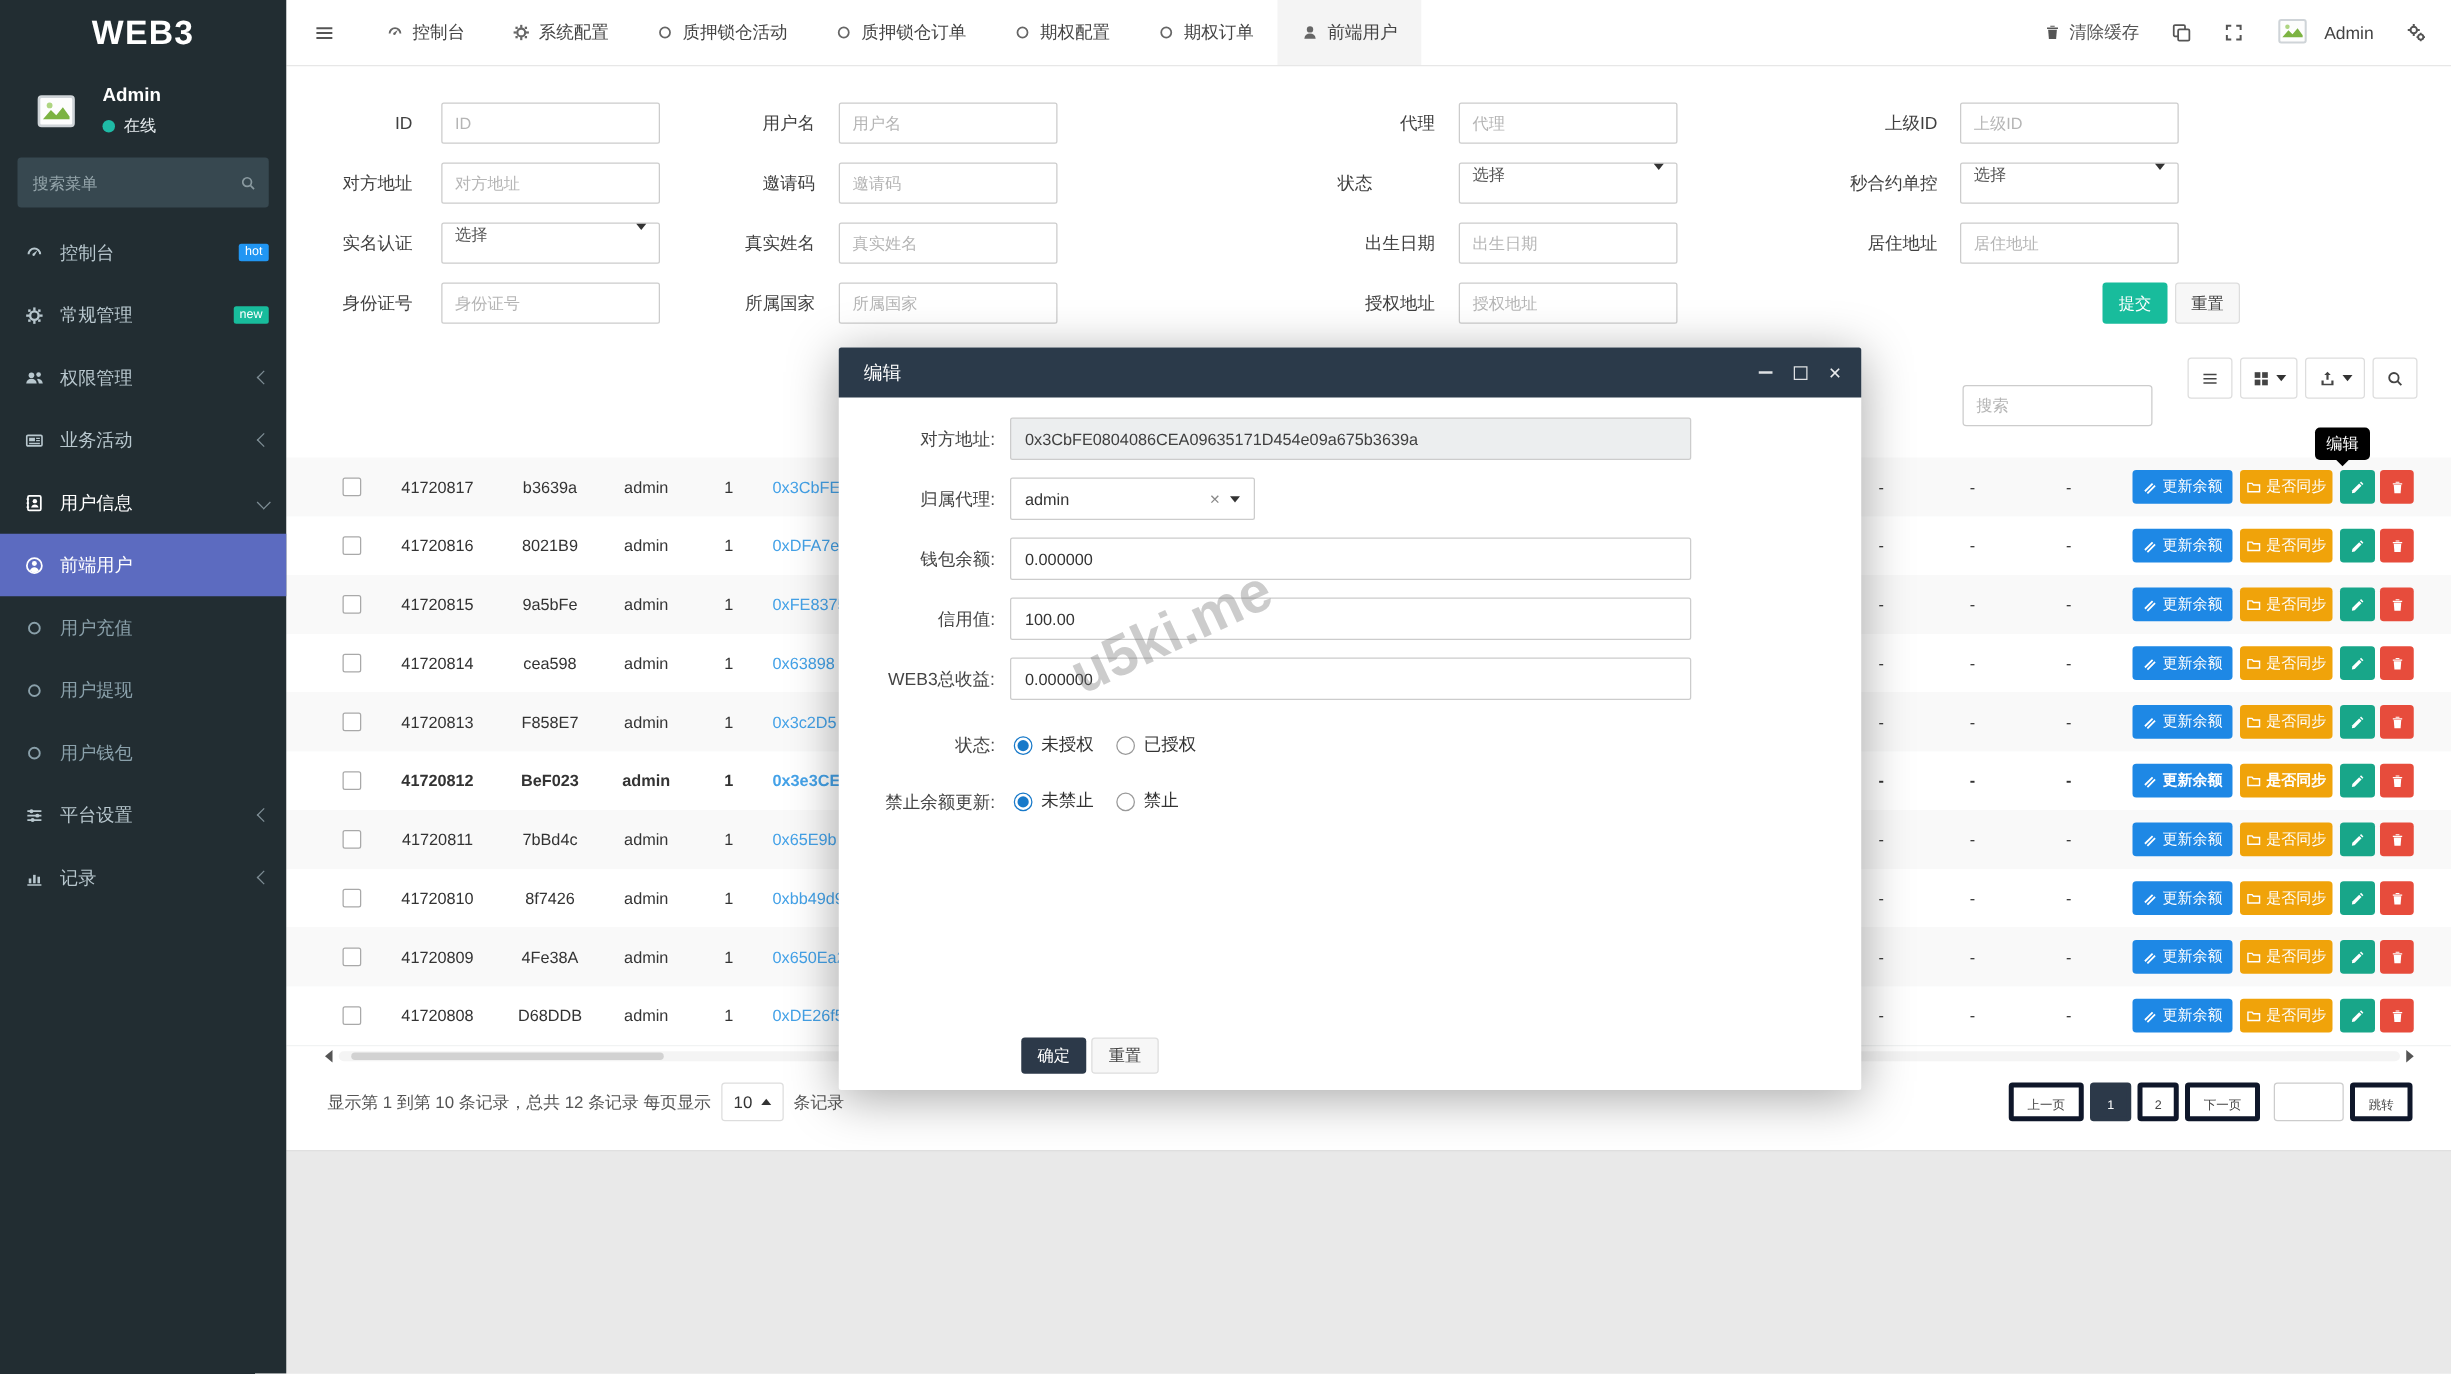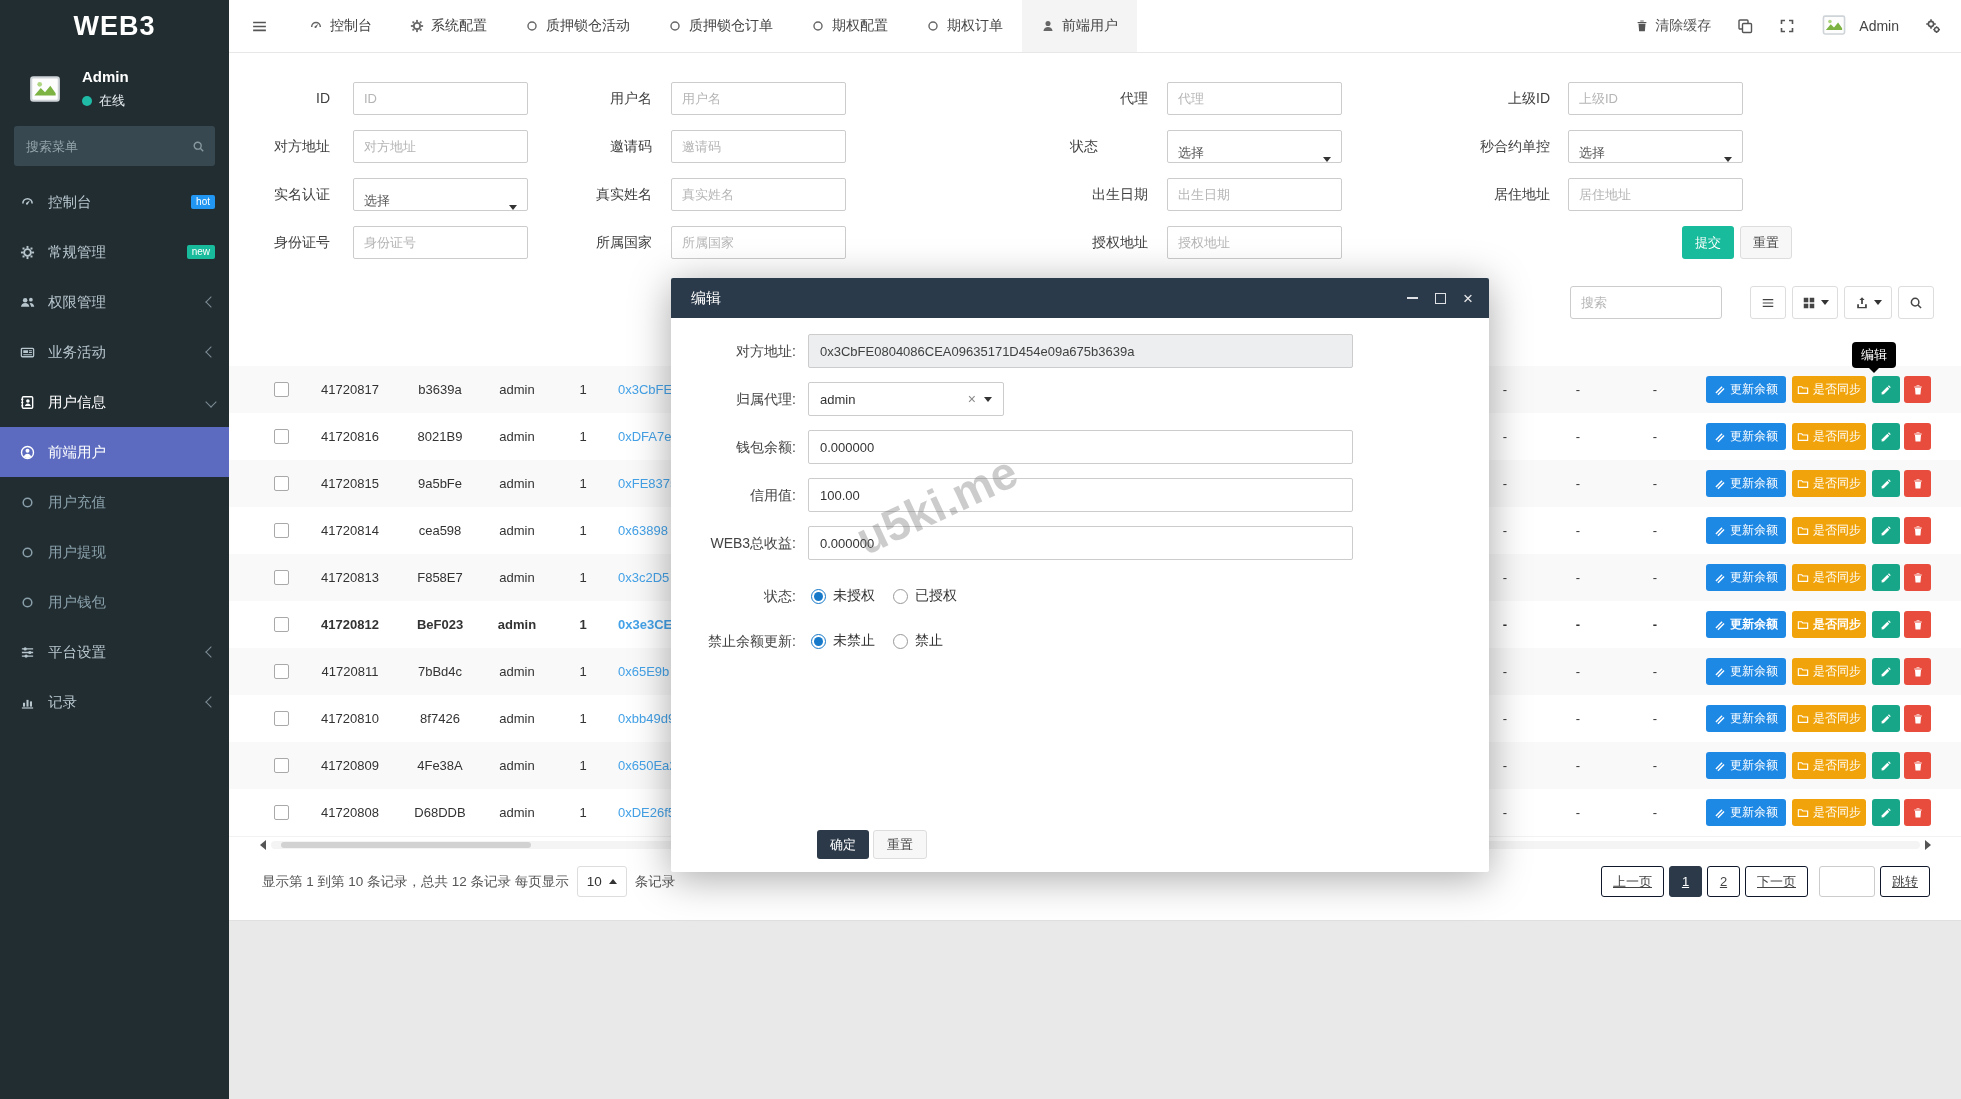--- a/index.html
+++ b/index.html
@@ -49,21 +49,21 @@
   
   .panelbg{position:absolute;left:229px;top:52px;right:0;height:868px;background:#fff;z-index:1;}
   .footerbg{position:absolute;left:229px;top:920px;right:0;bottom:0;background:#e9e9e9;border-top:1px solid #e0e0e0;z-index:1;}
   .layer{position:absolute;inset:0;z-index:2;}
 
   
   .flabel{position:absolute;width:150px;text-align:right;font-size:14px;color:#404040;line-height:33px;}
   .finput,.fselect{position:absolute;width:175px;height:33px;border:1px solid #ccc;border-radius:2px;background:#fff;box-sizing:border-box;font-size:13px;}
   .finput{padding:0 10px;outline:none;color:#333;}
   .finput::placeholder{color:#b5b5b5;}
-  .fselect{display:flex;align-items:flex-end;padding:0 10px;color:#555;cursor:pointer;}
+  .fselect{display:flex;align-items:flex-start;padding:0 10px;color:#555;cursor:pointer;}
   .fselect .fval{flex:1;}
   .cdn{width:0;height:0;border-left:4px solid transparent;border-right:4px solid transparent;border-top:5px solid #333;display:inline-block;}
   .cup{width:0;height:0;border-left:4px solid transparent;border-right:4px solid transparent;border-bottom:5px solid #333;display:inline-block;}
   .btn{border:none;border-radius:3px;font-size:13px;cursor:pointer;font-family:inherit;}
   .btn-submit{position:absolute;left:1682px;top:226px;width:52px;height:33px;background:#18bc9c;color:#fff;}
   .btn-freset{position:absolute;left:1740px;top:226px;width:52px;height:33px;background:#f7f7f7;border:1px solid #ddd;color:#444;box-sizing:border-box;}
 
   
   .btn-refresh{position:absolute;left:265px;top:286px;width:37px;height:34px;background:#2c3949;color:#fff;display:flex;align-items:center;justify-content:center;}
   .btn-batch{position:absolute;left:308px;top:286px;height:34px;background:#18bc9c;color:#fff;display:flex;align-items:center;gap:6px;padding:0 12px;}
@@ -91,21 +91,21 @@
   .strack{flex:1;height:8px;background:#f4f4f4;margin:0 5px;border-radius:4px;position:relative;}
   .sthumb{position:absolute;left:10px;top:1px;width:250px;height:6px;background:#d2d2d2;border-radius:3px;}
   .sarrow{width:0;height:0;border-top:5px solid transparent;border-bottom:5px solid transparent;}
   .sarrow.l{border-right:6px solid #555;}
   .sarrow.r{border-left:6px solid #555;}
 
   
   .pinfo{position:absolute;left:262px;top:866px;height:31px;display:flex;align-items:center;gap:8px;font-size:13.5px;color:#555;z-index:2;}
   .psize{display:flex;align-items:center;gap:7px;border:1px solid #ddd;border-radius:3px;background:#fff;height:31px;padding:0 9px;box-sizing:border-box;cursor:pointer;color:#333;}
   .pager{position:absolute;right:31px;top:866px;height:31px;display:flex;align-items:center;gap:5px;z-index:2;}
-  .pbtn{height:31px;line-height:29px;border:1px solid #0f172a;border-radius:3px;background:#fff;color:#444;font-size:13px;padding:0 11px;box-sizing:border-box;cursor:pointer;text-decoration:underline;}
+  .pbtn{height:31px;line-height:29px;border:4px solid #0f172a;border-radius:3px;background:#fff;color:#444;font-size:10px;padding:0 11px;box-sizing:border-box;cursor:pointer;}
   .pnum{width:33px;padding:0;text-align:center;}
   .pnum.on{background:#2c3949;border-color:#2c3949;color:#fff;}
   .pjump-input{width:56px;height:31px;border:1px solid #ccc;border-radius:3px;box-sizing:border-box;margin-left:6px;outline:none;padding:0 6px;font-size:13px;}
 
   
   .tooltip{position:absolute;left:1852px;top:342px;background:#000;color:#fff;font-size:13px;padding:4px 9px;border-radius:4px;z-index:8;}
   .tarrow{position:absolute;left:50%;bottom:-5px;margin-left:-5px;width:0;height:0;border-left:5px solid transparent;border-right:5px solid transparent;border-top:5px solid #000;}
 
   
   .modal{position:absolute;left:671px;top:278px;width:818px;height:594px;background:#fff;z-index:9;box-shadow:0 6px 40px rgba(0,0,0,.35);border-radius:2px;}
@@ -413,21 +413,21 @@
   <button class="btn btn-refresh">
     <svg class="ic" viewBox="0 0 16 16" fill="none">
       <path d="M12.8 8a4.8 4.8 0 1 1-1.4-3.4" stroke="currentColor" stroke-width="1.8"></path>
       <path d="M12.9 1.6v3.4H9.5z" fill="currentColor"></path>
     </svg>
   </button>
   <button class="btn btn-batch">
     <span class="play">▶</span>
     <span>一键更新余额</span>
   </button>
-  <input class="tsearch layer2" style="z-index: 2;" placeholder="搜索">
+  <input class="tsearch layer2" style="z-index: 2; margin-top: 22px;" placeholder="搜索">
   <span class="tbtn" style="left:1750px;width:36px;z-index:2">
     <svg class="ic" viewBox="0 0 16 16" fill="currentColor">
       <path d="M2 3.5h12v1.4H2zM2 7.3h12v1.4H2zM2 11.1h12v1.4H2z"></path>
     </svg>
   </span>
   <span class="tbtn" style="left:1792px;width:46px;z-index:2">
     <svg class="ic" viewBox="0 0 16 16" fill="currentColor">
       <rect x="2" y="2" width="5.2" height="5.2"></rect>
         <rect x="8.8" y="2" width="5.2" height="5.2"></rect>
       <rect x="2" y="8.8" width="5.2" height="5.2"></rect>

